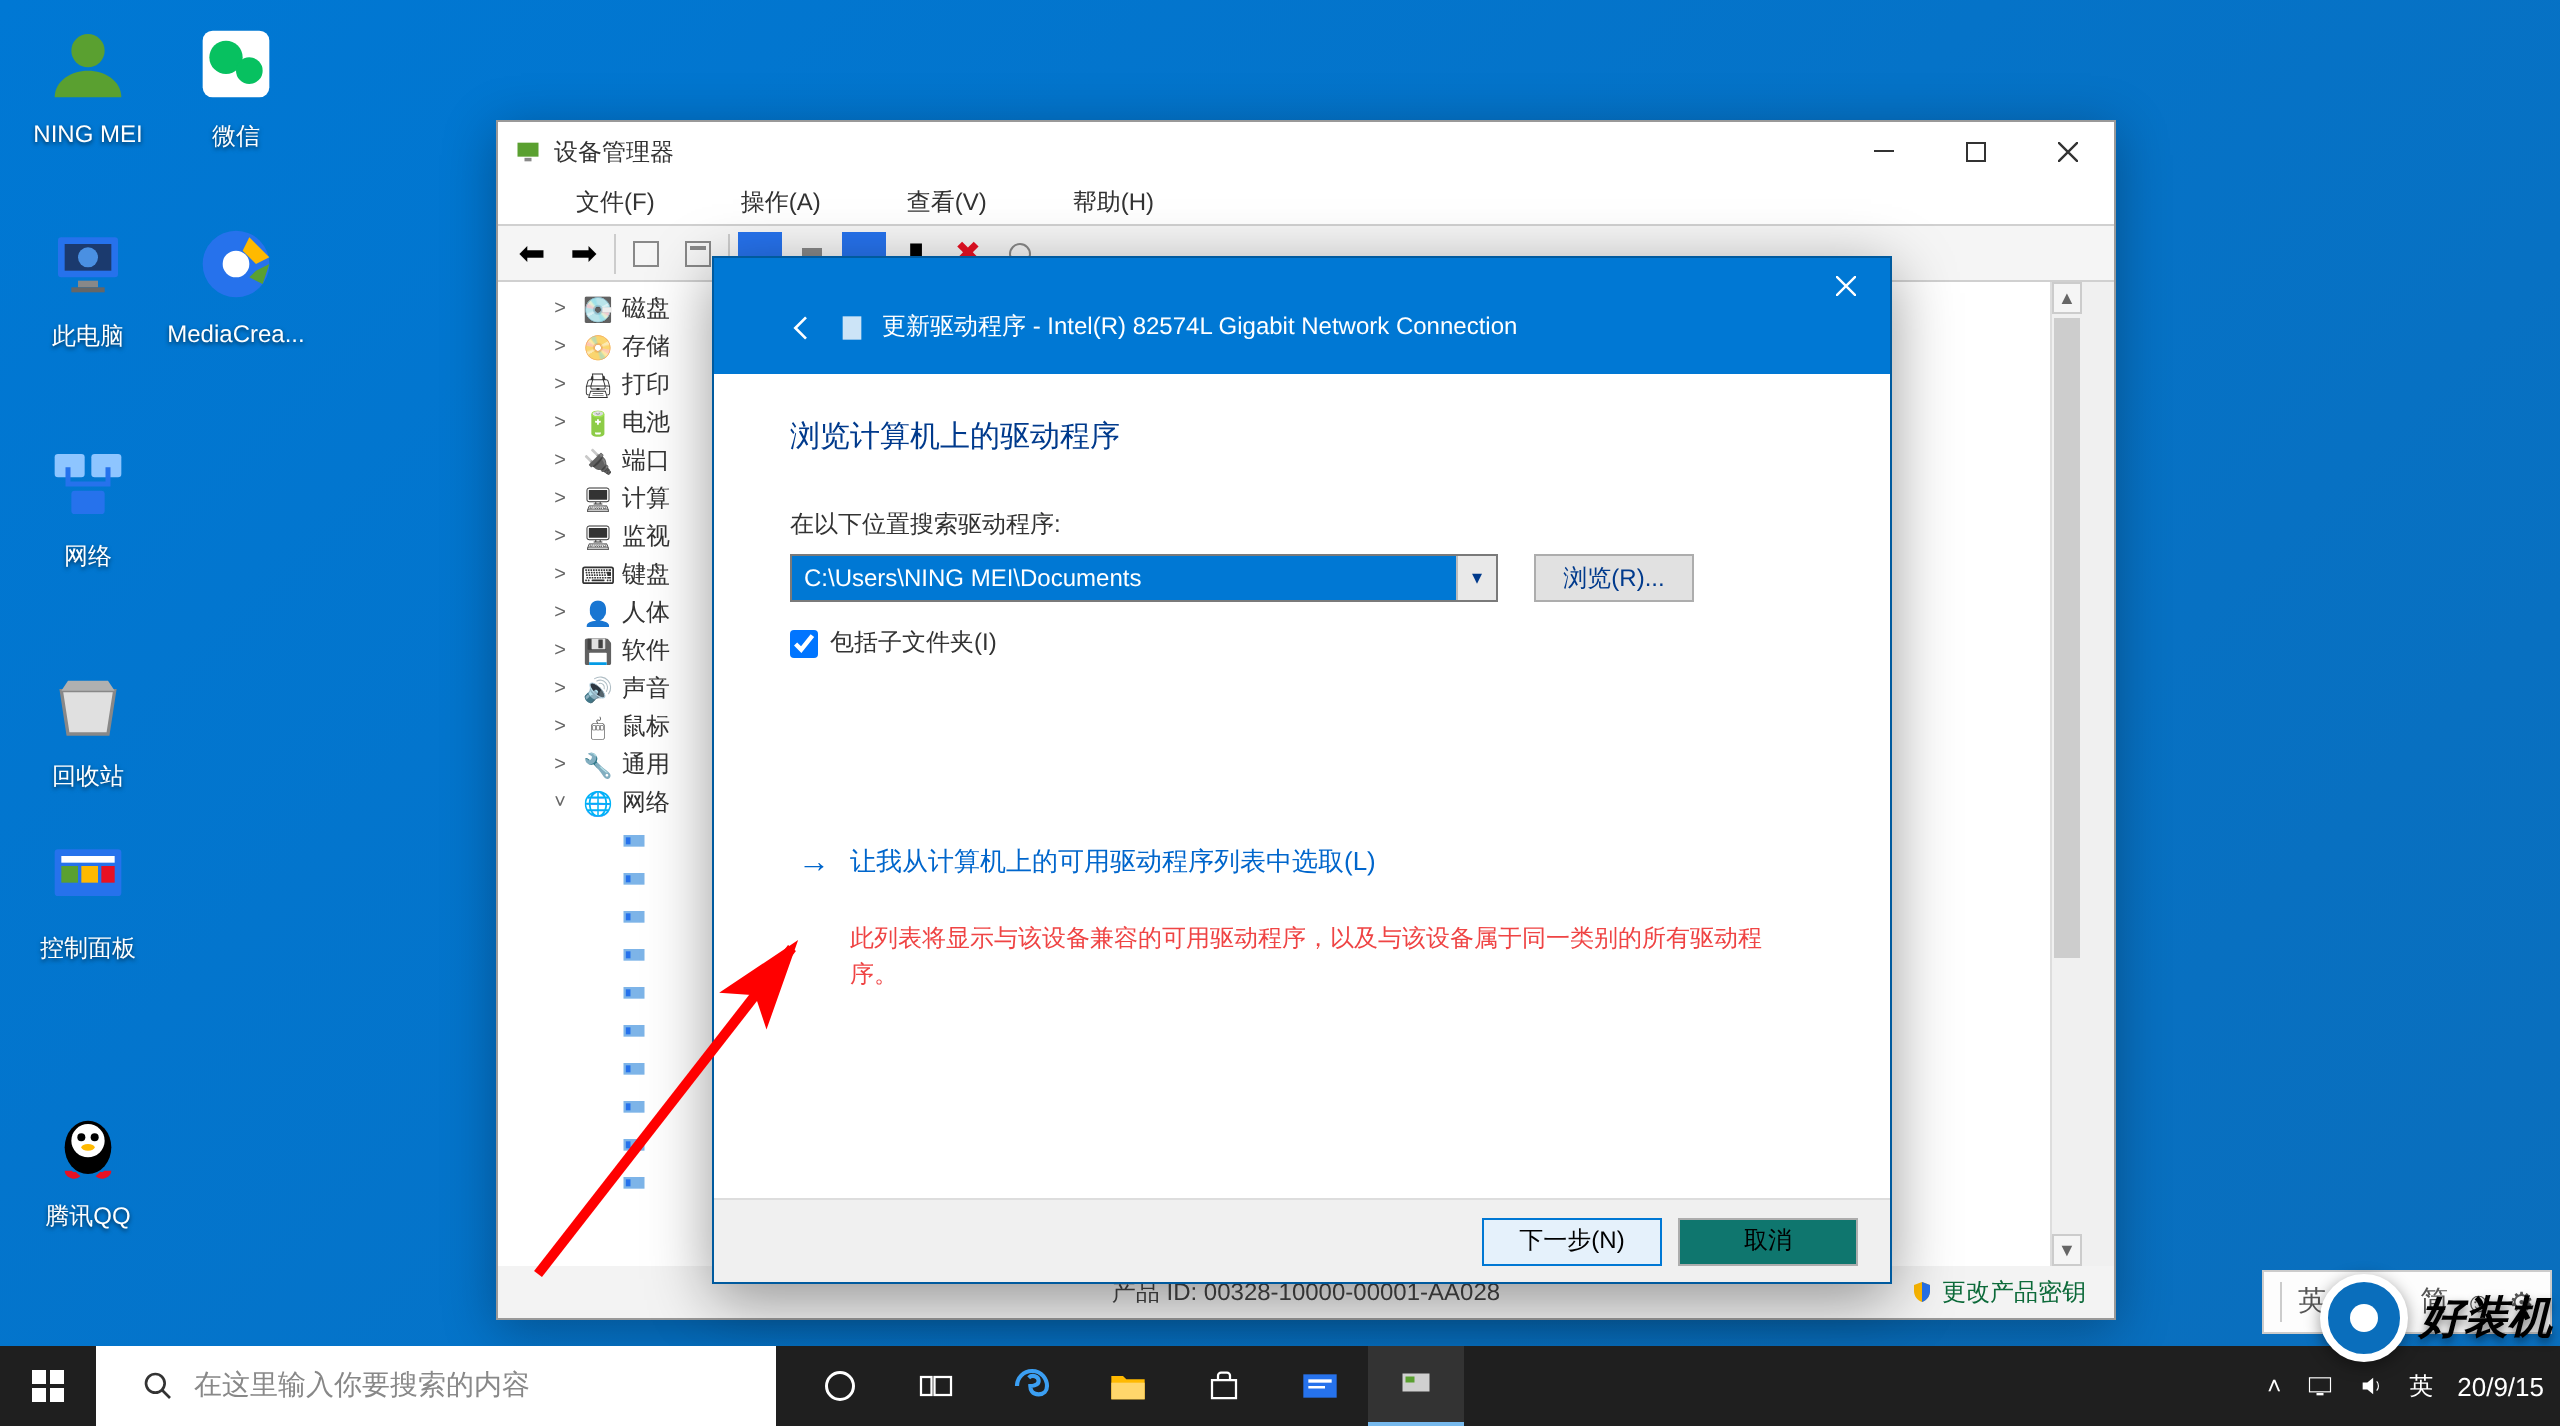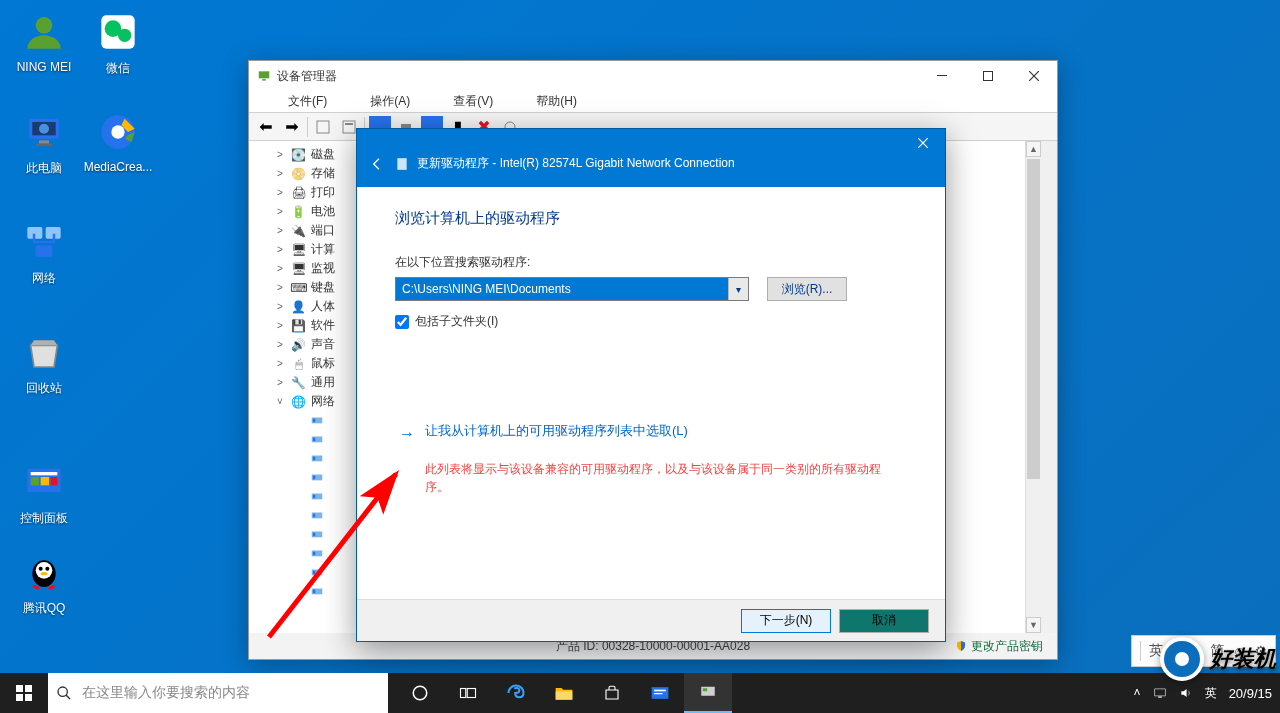--- a/index.html
+++ b/index.html
@@ -27,21 +27,21 @@
 .dm-tree .arrow { width: 14px; text-align: center; color: #666; font-size: 10px; cursor: pointer; }
 .dm-tree .devic { width:16px; height:16px; display:inline-flex; align-items:center; justify-content:center; font-size:12px; }
 .dm-subnodes { padding-left: 36px; }
 .dm-subnodes .sub { height: 19px; display: flex; align-items: center; gap: 4px; }
 .dm-footer { height: 26px; background: #f3f3f3; display: flex; align-items: center; justify-content: center; font-size: 12px; color: #444; position: absolute; bottom: 0; left: 0; right: 0; }
 .dm-footer-right { position: absolute; right: 14px; display:flex; align-items:center; gap:4px; color:#0d6a3a; }
 .shield-svg { width:12px; height:12px; }
 
 
 .wizard { position: absolute; left: 356px; top: 128px; width: 590px; height: 514px; background: #fff; border: 1px solid #005a9e; box-shadow: 0 8px 30px rgba(0,0,0,.4); }
-.wz-title { height: 58px; background: #0078d4; color: #fff; display: flex; align-items: flex-start; }
+.wz-title { height: 58px; background: #0078d4; color: #fff; display: flex; align-items: flex-start; padding-left: 24px; }
 .wz-title-top { position:absolute; top:0; right:0; height:28px; display:flex; }
 .wz-close { width: 44px; height: 28px; display: flex; align-items: center; justify-content: center; fill: #fff; }
 .wz-title-main { display:flex; align-items:center; gap:8px; padding:26px 0 0 12px; font-size:12px; }
 .wz-back { margin-right: 2px; fill:#fff; display:flex; align-items:center; }
 .wz-body { padding: 22px 38px 0 38px; height: calc(100% - 58px - 42px); color: #003a8c; position: relative; }
 .wz-head { color: #003a8c; font-size: 15px; margin-bottom: 26px; }
 .wz-label { font-size: 12px; color: #333; margin-bottom: 6px; }
 .wz-row { display: flex; gap: 18px; align-items: center; margin-bottom: 12px; }
 .wz-combo { flex: 0 0 354px; height: 24px; border: 1px solid #7a7a7a; display: flex; align-items: flex-start; }
 .wz-combo-text { flex: 1; height:100%; background: #0078d4; color: #fff; padding: 0 6px; font-size: 12px; display:flex;align-items:center; }
@@ -57,21 +57,21 @@
 .wz-foot { height: 42px; border-top: 1px solid #ddd; background:#f0f0f0; display:flex; align-items:center; justify-content:flex-end; gap:8px; padding:0 16px; }
 .wz-btn { width:90px; height:24px; border:1px solid #0078d4; background:#e5f1fb; font-size:12px; display:flex;align-items:center;justify-content:center; cursor:pointer; }
 .wz-btn.cancel { border-color:#adadad; background:#0f766e; }
 
 
 .red-arrow { position: absolute; left: 264px; top: 462px; pointer-events: none; z-index: 50; }
 
 
 .taskbar { position: absolute; left: 0; right: 0; bottom: 0; height: 40px; background: #1f1f1f; display: flex; align-items: center; color:#fff; }
 .tb-start { width: 48px; height: 40px; display:flex;align-items:center;justify-content:center; cursor:pointer; }
-.tb-search { width: 340px; height: 40px; background:#fff; color:#888; display:flex; align-items:center; padding:0 8px; gap:10px; }
+.tb-search { width: 340px; height: 40px; background:#fff; color:#888; display:flex; align-items:center; padding:0 23px; gap:10px; }
 .tb-search svg { fill:#333; }
 .tb-center { display:flex; align-items:center; margin-left:8px; }
 .tb-icon { width: 48px; height: 40px; display:flex;align-items:center;justify-content:center; cursor:pointer; fill:#fff; }
 .tb-icon.active { background:#333; border-bottom:2px solid #76b9ed; }
 .tb-tray { margin-left:auto; display:flex; align-items:center; gap:12px; padding:0 8px; font-size:12px; color:#fff; fill:#fff; }
 
 
 .ime-bar { position: absolute; right: 4px; bottom: 46px; height: 32px; background:#fdfdfd; border:1px solid #ccc; display:flex; align-items:center; gap:8px; padding:0 8px; font-size:14px; color:#555; }
 .ime-bar .sep { width:1px; height:20px; background:#ccc; }
 .ime-bar span { cursor:pointer; }
@@ -113,21 +113,21 @@
           <rect x="7" y="14" width="10" height="7" rx="1" fill="#2672ec"></rect>
           <path d="M6 7v5h12V7" stroke="#2672ec" stroke-width="1.5" fill="none"></path>
         </svg>
       </div><span>网络</span></div>
   <div class="dicon" style="left:8px; top:328px;"><div class="ibox">
         <svg viewBox="0 0 24 24">
           <path d="M4 8h16l-2 13H6z" fill="#e0e0e0" stroke="#888"></path>
           <path d="M4 8h16L18 5H6z" fill="#b0b0b0"></path>
         </svg>
       </div><span>回收站</span></div>
-  <div class="dicon" style="left:8px; top:458px;"><div class="ibox">
+  <div class="dicon" style="left:8px; top:414px;"><div class="ibox">
         <svg viewBox="0 0 24 24">
           <rect x="2" y="4" width="20" height="14" rx="1" fill="#2672ec"></rect>
           <rect x="4" y="6" width="16" height="2" fill="#fff"></rect>
           <rect x="4" y="9" width="5" height="5" fill="#5aa030"></rect>
           <rect x="10" y="9" width="5" height="5" fill="#ffb900"></rect>
           <rect x="16" y="9" width="4" height="5" fill="#e81123"></rect>
         </svg>
       </div><span>控制面板</span></div>
   <div class="dicon" style="left:82px; top:8px;"><div class="ibox">
         <svg viewBox="0 0 24 24">

